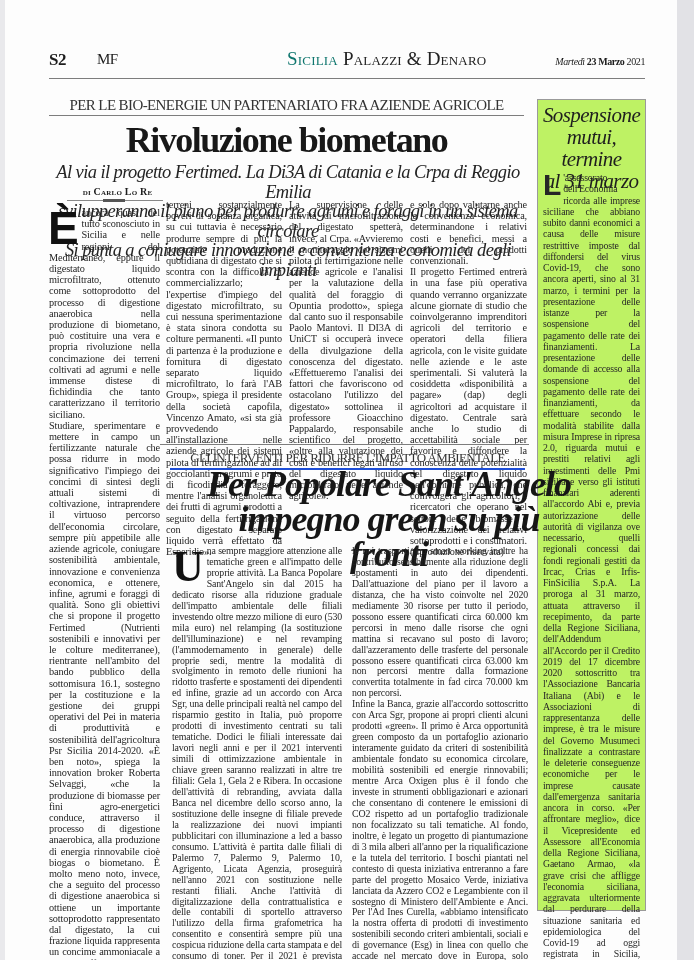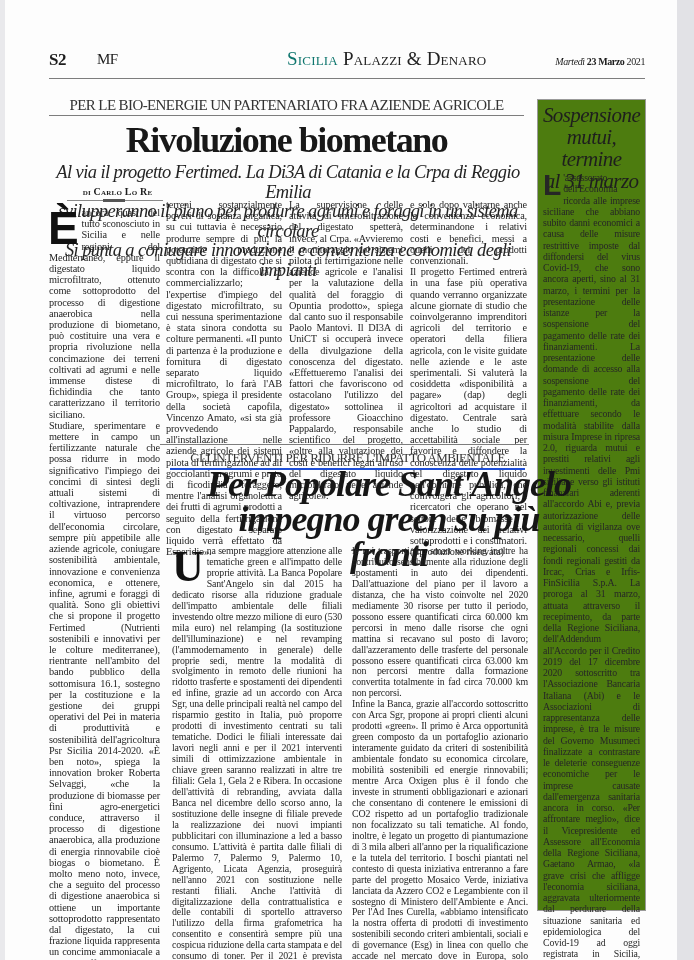--- a/index.html
+++ b/index.html
@@ -59,21 +59,21 @@
     float:left; font-size:44px; line-height:38px; font-weight:bold; margin:2px 3px 0 0;
     font-family:"Liberation Serif", serif; color:#111;
   }
   .dropcap3 {
     float:left; font-size:30px; line-height:24px; font-weight:bold; margin:1px 2px 0 0;
     font-family:"Liberation Sans", "DejaVu Sans", sans-serif;
   }
 
   .sidebox {
     position:absolute; left:537px; top:99px; width:107px; height:810px;
-    border:1px solid #9a9a9a; background:#4d7c0f;
+    border:1px solid #9a9a9a; background:#bef264;
   }
   .side-head {
     position:absolute; left:0; top:4px; width:107px; text-align:center;
     font-size:21px; font-style:italic; line-height:22px; letter-spacing:-0.6px; color:#1e1e1e;
   }
   .side-col { left:5px; top:72px; width:97px; font-size:9.8px; line-height:11.25px; }
 
   .sec2-rule { position:absolute; left:160px; top:444px; width:369px; height:1px; background:#7d7d7d; }
   .kicker2 {
     position:absolute; left:170px; top:450px; width:355px; height:18px;

